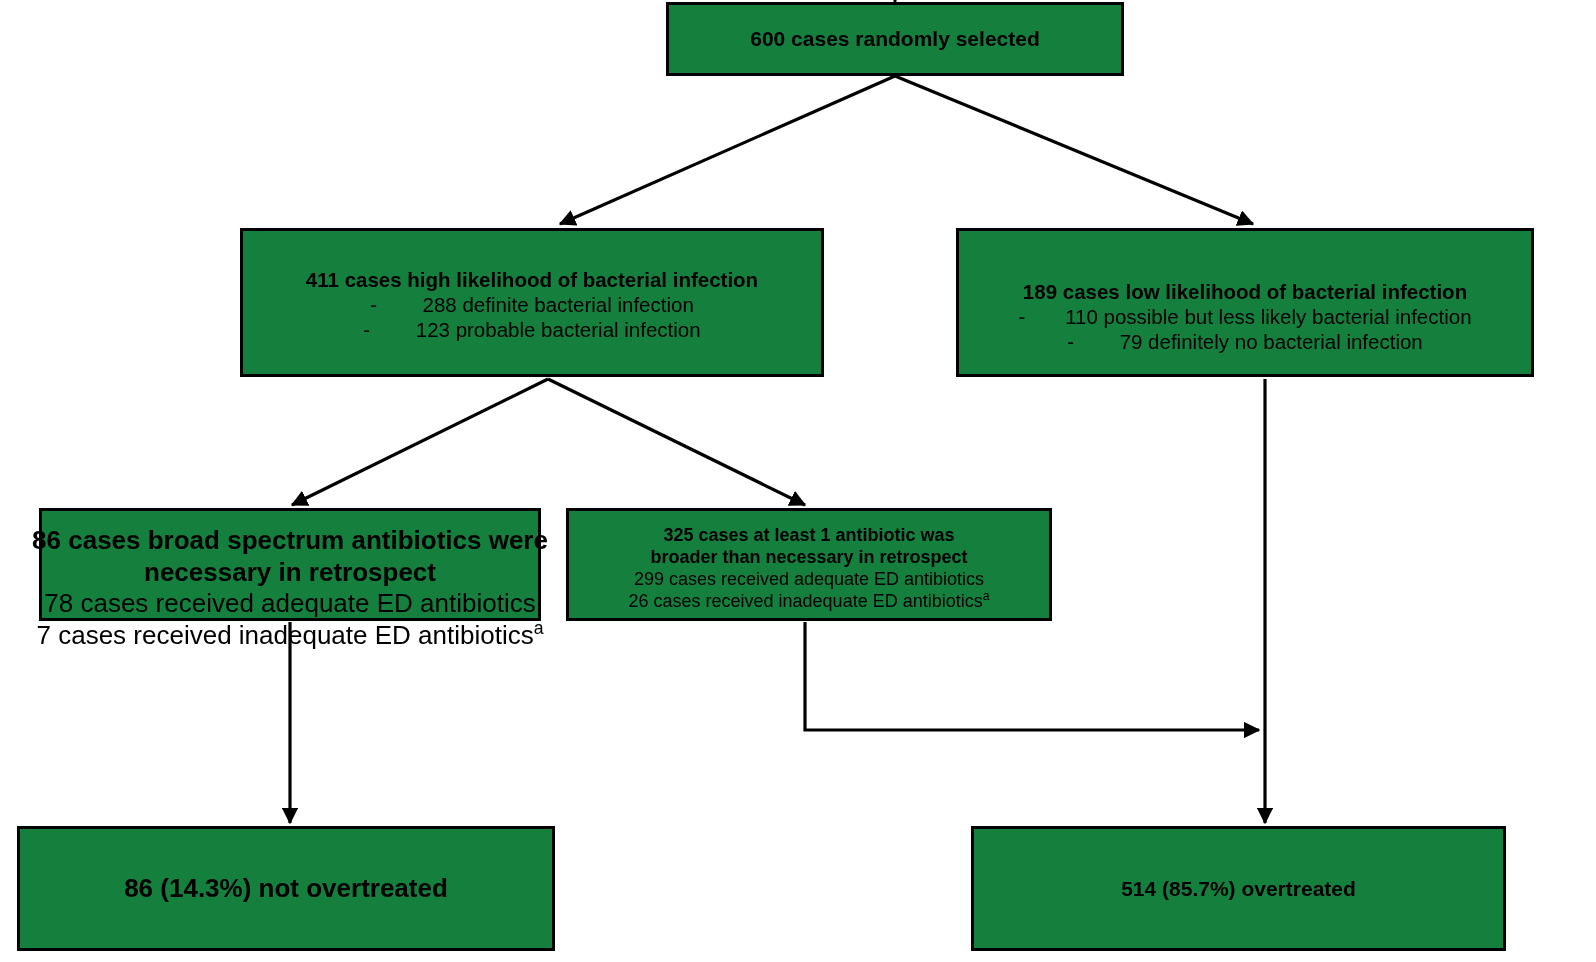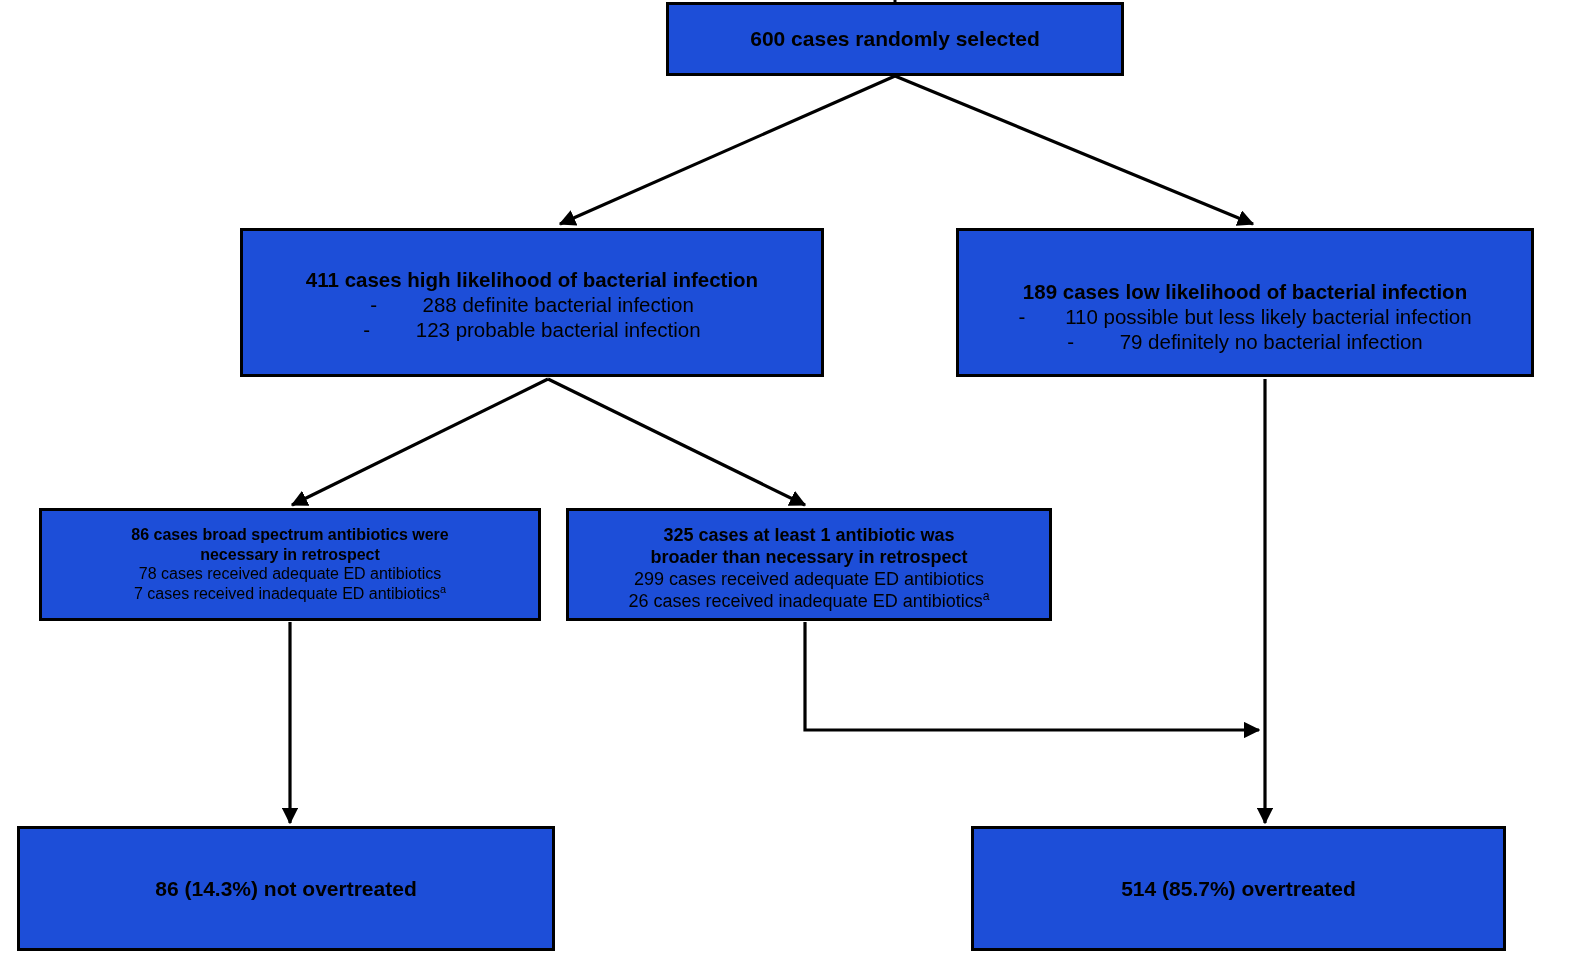--- a/index.html
+++ b/index.html
@@ -24,21 +24,21 @@
     left: 0;
     top: 0;
     width: 1596px;
     height: 962px;
     pointer-events: none;
   }
   .node {
     position: absolute;
     box-sizing: border-box;
     border: 3px solid #000000;
-    background: #1d4ed8;
+    background: #15803d;
     display: flex;
     flex-direction: column;
     align-items: center;
     justify-content: center;
     text-align: center;
     line-height: 1.22;
   }
   .node .hdr {
     font-weight: bold;
   }
@@ -67,33 +67,33 @@
     padding-top: 36px;
   }
   #node-low {
     left: 956px; top: 228px; width: 578px; height: 149px;
     font-size: 20.5px;
     justify-content: flex-start;
     padding-top: 48px;
   }
   #node-necessary {
     left: 39px; top: 508px; width: 502px; height: 113px;
-    font-size: 16px;
+    font-size: 26px;
     justify-content: flex-start;
     padding-top: 14px;
   }
   #node-broader {
     left: 566px; top: 508px; width: 486px; height: 113px;
     font-size: 18px;
     justify-content: flex-start;
     padding-top: 14px;
   }
   #node-not-over {
     left: 17px; top: 826px; width: 538px; height: 125px;
-    font-size: 21px;
+    font-size: 26px;
   }
   #node-over {
     left: 971px; top: 826px; width: 535px; height: 125px;
     font-size: 21px;
   }
   .bullet-row {
     display: block;
     white-space: pre;
   }
 </style>

